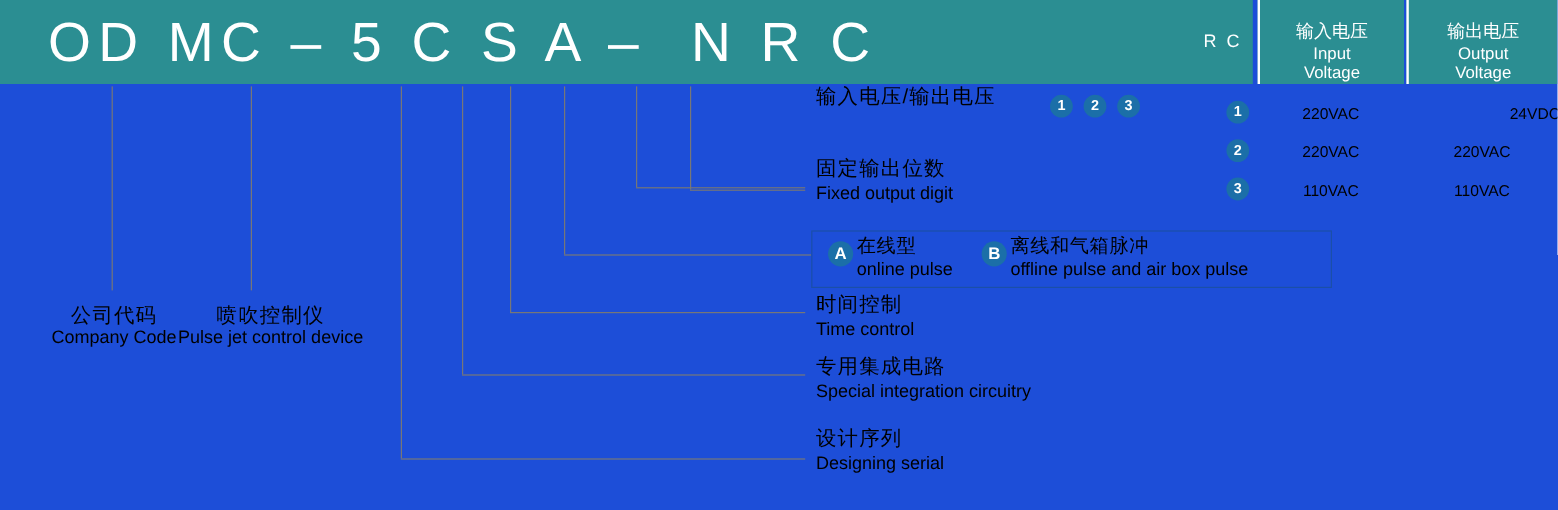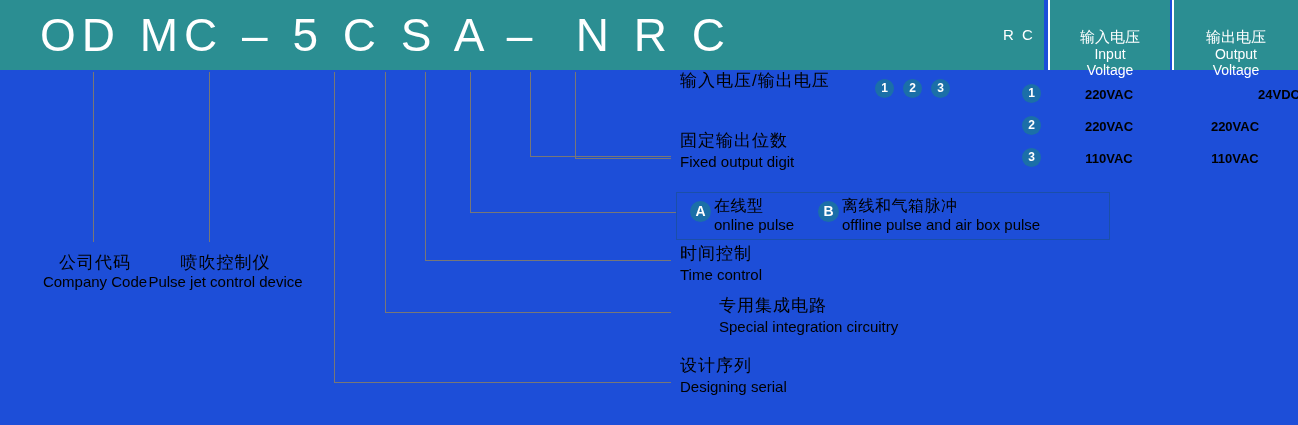--- a/index.html
+++ b/index.html
@@ -58,21 +58,21 @@
     height: 70px;
     background: #2b8e92;
     color: #ffffff;
     text-align: center;
     border-left: 2px solid #ffffff;
     box-sizing: border-box;
   }
   .hdr-cell .cn {
     display: block;
     font-size: 15px;
-    margin-top: 28px;
+    margin-top: 18px;
     line-height: 18px;
   }
   .hdr-cell .en {
     display: block;
     font-size: 14px;
     font-weight: normal;
     line-height: 16px;
   }
   #hdr-in  { left: 1048px; width: 122px; }
   #hdr-out { left: 1172px; width: 126px; }
@@ -139,21 +139,21 @@
     font-size: 14px;
     font-weight: bold;
     text-align: center;
     line-height: 21px;
   }
 
   
   .vcell {
     position: absolute;
     font-size: 13px;
-    font-weight: bold;
+    font-weight: normal;
     text-align: center;
     color: #000;
   }
 
   
   .ab-box {
     position: absolute;
     left: 676px;
     top: 192px;
     width: 434px;
@@ -240,21 +240,21 @@
   <div class="ab-text" style="left:842px; top:196px;">
     <span class="cn">离线和气箱脉冲</span>
     <span class="en">offline pulse and air box pulse</span>
   </div>
 
   <div class="rblock" style="left:680px; top:243px; width:300px;">
     <span class="cn">时间控制</span>
     <span class="en">Time control</span>
   </div>
 
-  <div class="rblock" style="left:680px; top:295px; width:360px;margin-left:39px;">
+  <div class="rblock" style="left:680px; top:295px; width:360px;">
     <span class="cn">专用集成电路</span>
     <span class="en">Special integration circuitry</span>
   </div>
 
   <div class="rblock" style="left:680px; top:355px; width:300px;">
     <span class="cn">设计序列</span>
     <span class="en"> Designing serial</span>
   </div>
 
   <div class="badge-abs" style="left:1022px; top:84px;">1</div>

